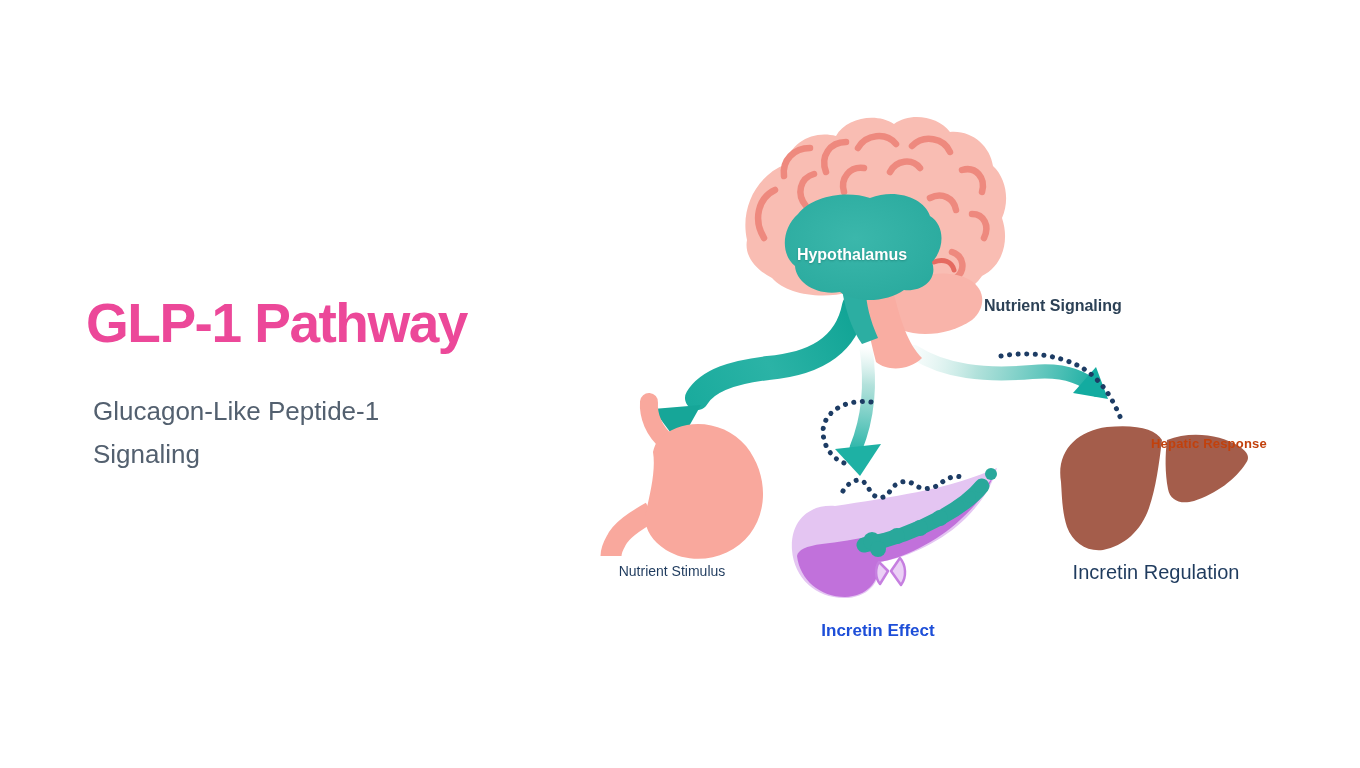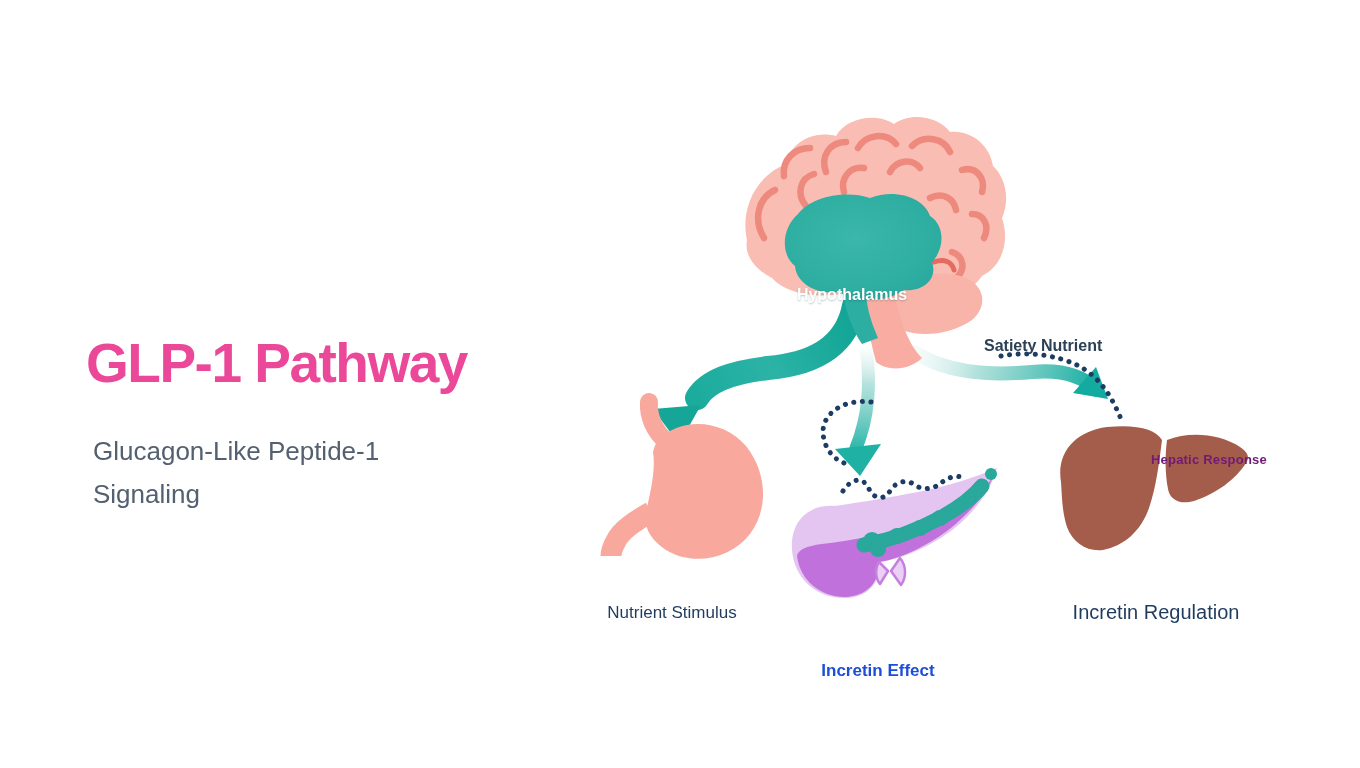--- a/index.html
+++ b/index.html
@@ -4,21 +4,21 @@
 <style>
   html,body{margin:0;padding:0;background:#ffffff;}
   .canvas{
     position:relative;
     width:1360px;height:768px;
     background:#ffffff;
     overflow:hidden;
     font-family:"Liberation Sans", sans-serif;
   }
   .canvas svg{position:absolute;left:0;top:0;}
-  .txt{position:absolute;white-space:nowrap;margin-top:40px;}
+  .txt{position:absolute;white-space:nowrap;}
   .title{
     left:86px;top:291px;
     font-size:55px;font-weight:800;
     letter-spacing:-1.5px;
     color:#ec4899;
   }
   .subtitle{
     left:93px;top:390px;
     width:370px;white-space:normal;
     font-size:26px;font-weight:400;
@@ -28,29 +28,29 @@
     left:794px;top:246px;width:116px;text-align:center;
     font-size:16px;font-weight:700;color:#ffffff;
     text-shadow:0 1px 2px rgba(0,70,63,.30);
   }
   .lbl-satiety{
     left:984px;top:297px;
     font-size:16px;font-weight:600;color:#2C4156;
   }
   .lbl-nutrient{
     left:584px;top:563px;width:176px;text-align:center;
-    font-size:17px;font-weight:500;color:#1F3B5E;
+    font-size:14px;font-weight:500;color:#1F3B5E;
   }
   .lbl-incretin{
     left:806px;top:621px;width:144px;text-align:center;
     font-size:17px;font-weight:600;color:#1d4ed8;
   }
   .lbl-hepatic{
-    left:1151px;top:412px;
-    font-size:13px;font-weight:600;color:#701a75;letter-spacing:.2px;
+    left:1151px;top:436px;
+    font-size:13px;font-weight:600;color:#c2410c;letter-spacing:.2px;
   }
   .lbl-glucose{
     left:1064px;top:561px;width:184px;text-align:center;
     font-size:20px;font-weight:500;color:#1F3B5E;
   }
 </style>
 </head>
 <body>
 
 <div class="canvas">
@@ -180,21 +180,21 @@
                C 896 481 907 479 915 485 C 923 491 934 489 941 483 C 947 478 955 475 961 477"></path>
     </g>
   </svg>
 
   <div class="txt title">GLP-1 Pathway</div>
 
   <div class="txt subtitle">Glucagon-Like Peptide-1 Signaling</div>
 
   <div class="txt lbl-hypothalamus">Hypothalamus</div>
 
-  <div class="txt lbl-satiety">Satiety Nutrient</div>
+  <div class="txt lbl-satiety">Nutrient Signaling</div>
 
   <div class="txt lbl-nutrient">Nutrient Stimulus</div>
 
   <div class="txt lbl-incretin">Incretin Effect</div>
 
   <div class="txt lbl-hepatic">Hepatic Response</div>
 
   <div class="txt lbl-glucose">Incretin Regulation</div>
 </div>
 

